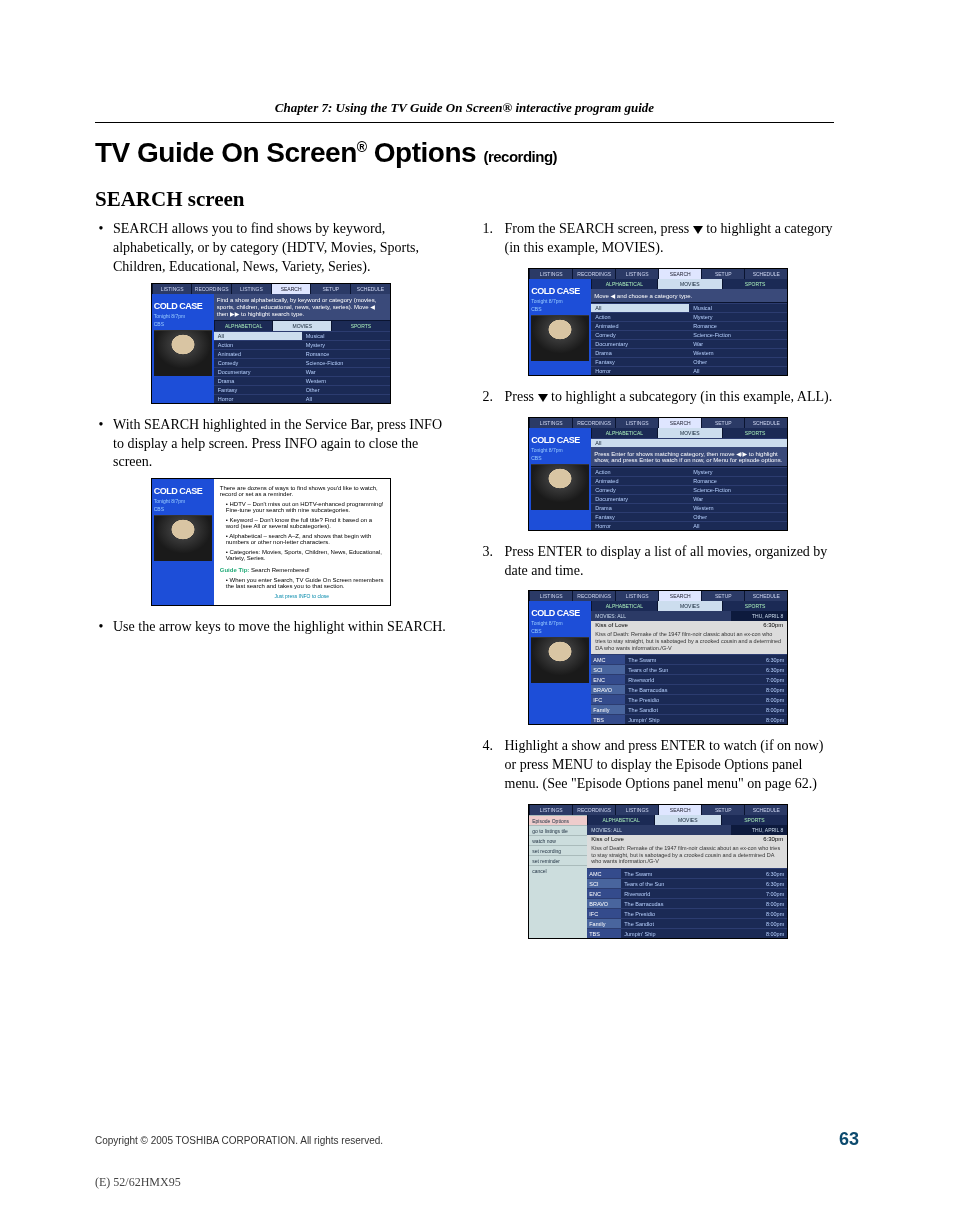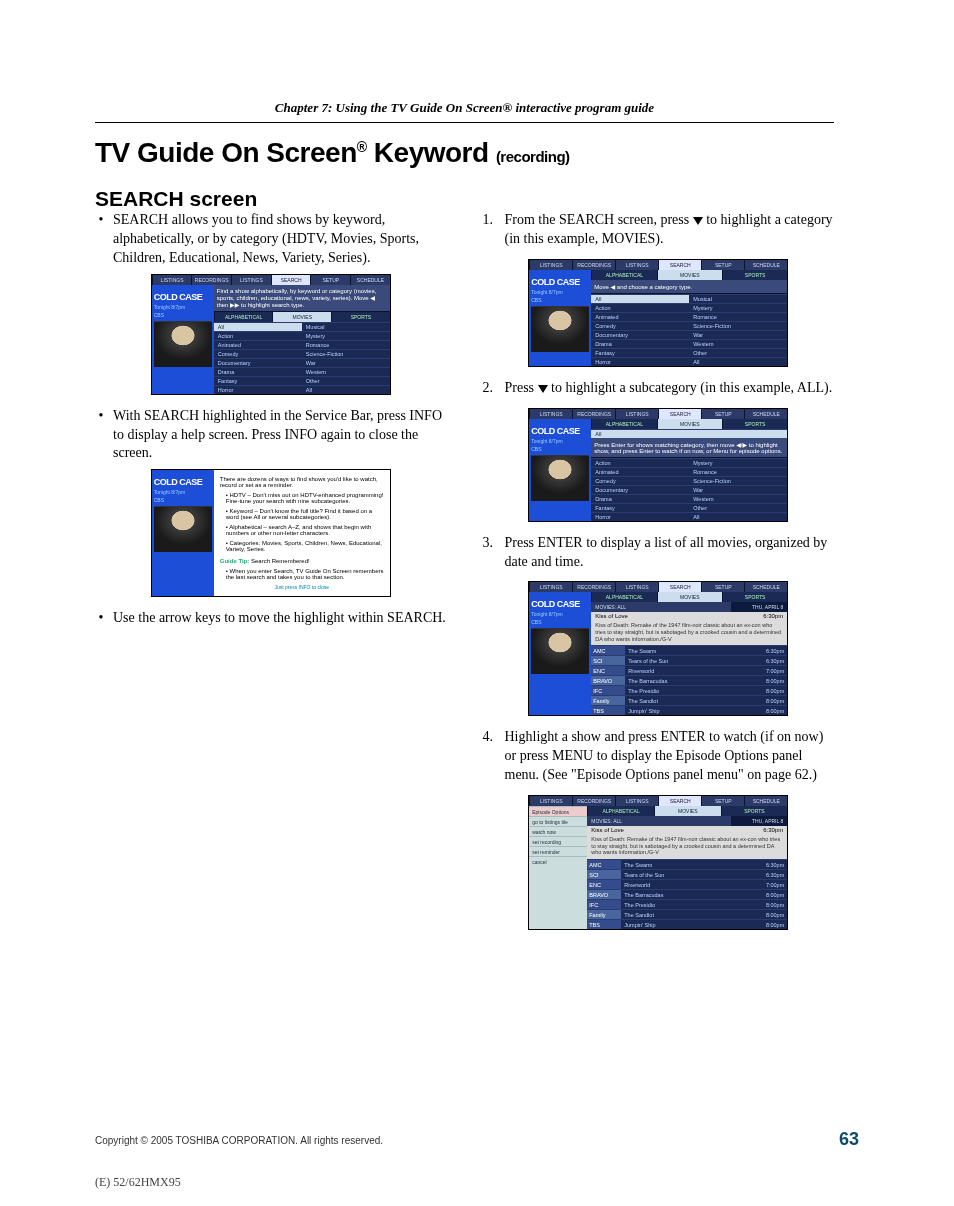--- a/index.html
+++ b/index.html
@@ -3,21 +3,21 @@
 <meta charset="utf-8">
 <style>
   * { margin: 0; padding: 0; box-sizing: border-box; }
   body { font-family: "Times New Roman", Times, serif; background: #fff; color: #000; }
   .page { width: 954px; height: 1206px; margin: 0 auto; position: relative; padding: 100px 120px 60px 95px; border-radius: 32px; }
   .chapter-head { text-align: center; font-style: italic; font-weight: bold; font-size: 13px; margin-bottom: 6px; }
   .rule { border: none; border-top: 1px solid #000; margin: 4px 0 14px 0; }
   .section-title { font-family: Arial, Helvetica, sans-serif; font-weight: bold; font-size: 28px; letter-spacing: -0.5px; }
   .section-title .reg { font-size: 14px; vertical-align: super; }
   .section-title .cont { font-weight: bold; font-size: 15px; }
-  .subsection-title { font-family: Liberation Sans, sans-serif; font-weight: bold; font-size: 21px; margin-top: 18px; }
+  .subsection-title { font-family: Liberation Serif, serif; font-weight: bold; font-size: 21px; margin-top: 18px; margin-bottom: 8px; }
   .columns { display: flex; gap: 36px; }
   .col { flex: 1; }
   .bullet { display: flex; gap: 6px; margin-bottom: 6px; font-size: 14px; line-height: 1.35; }
   .bullet .dot { min-width: 12px; text-align: center; }
   .numstep { display: flex; gap: 6px; margin-bottom: 10px; font-size: 14px; line-height: 1.35; }
   .numstep .n { min-width: 16px; }
   .example-head { font-family: Arial, Helvetica, sans-serif; font-weight: bold; font-size: 14px; margin-bottom: 8px; }
   .tri { display: inline-block; width: 0; height: 0; border-left: 5px solid transparent; border-right: 5px solid transparent; border-top: 8px solid #000; vertical-align: -1px; }
 
   .tvshot { width: 240px; margin: 6px auto 12px auto; background: #000; border: 1px solid #000; font-family: Arial, Helvetica, sans-serif; }
@@ -68,21 +68,21 @@
 </style>
 </head>
 <body>
 
 <div class="page">
 
   <div class="chapter-head">Chapter 7: Using the TV Guide On Screen® interactive program guide</div>
   <hr class="rule">
 
   <div class="section-title">
-    <span>TV Guide On Screen</span><span class="reg">®</span><span> Keyword </span><span class="cont">(recording)</span>
+    <span>TV Guide On Screen</span><span class="reg">®</span><span> Options </span><span class="cont">(recording)</span>
   </div>
 
   <div class="subsection-title">SEARCH screen</div>
 
   <div class="columns">
 
     <div class="col">
 
       <div class="bullet">
         <div class="dot">•</div>

